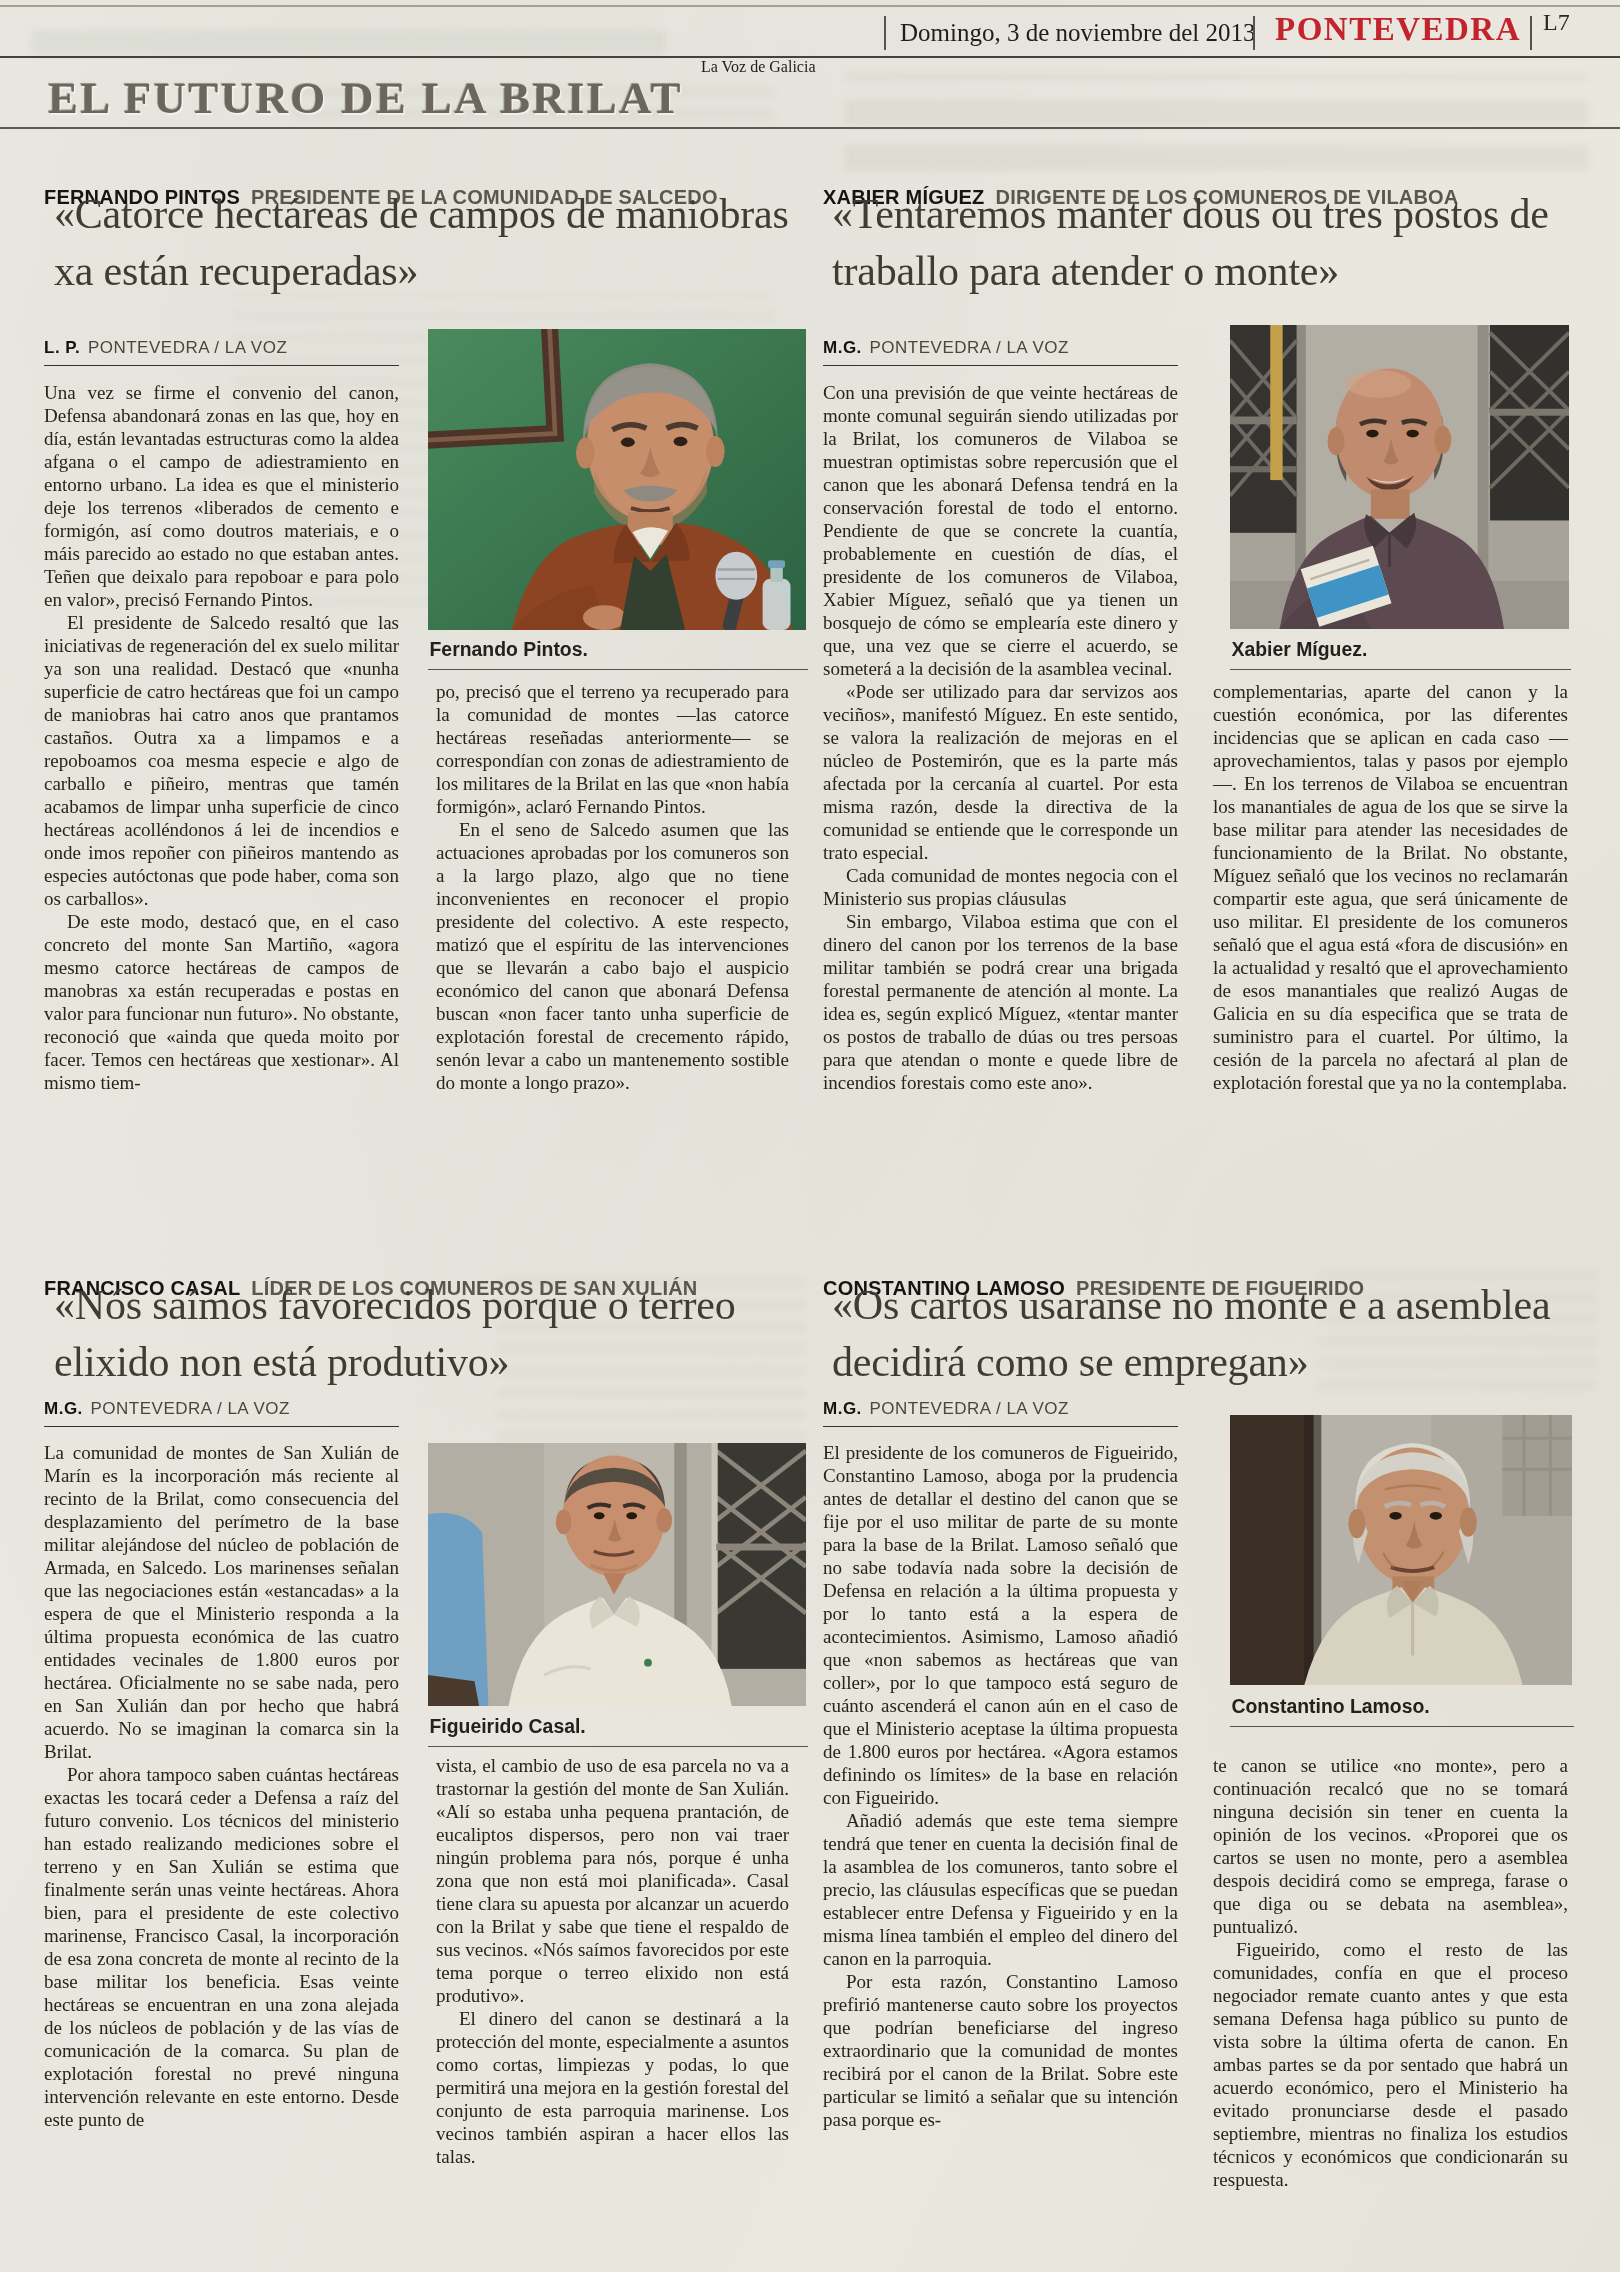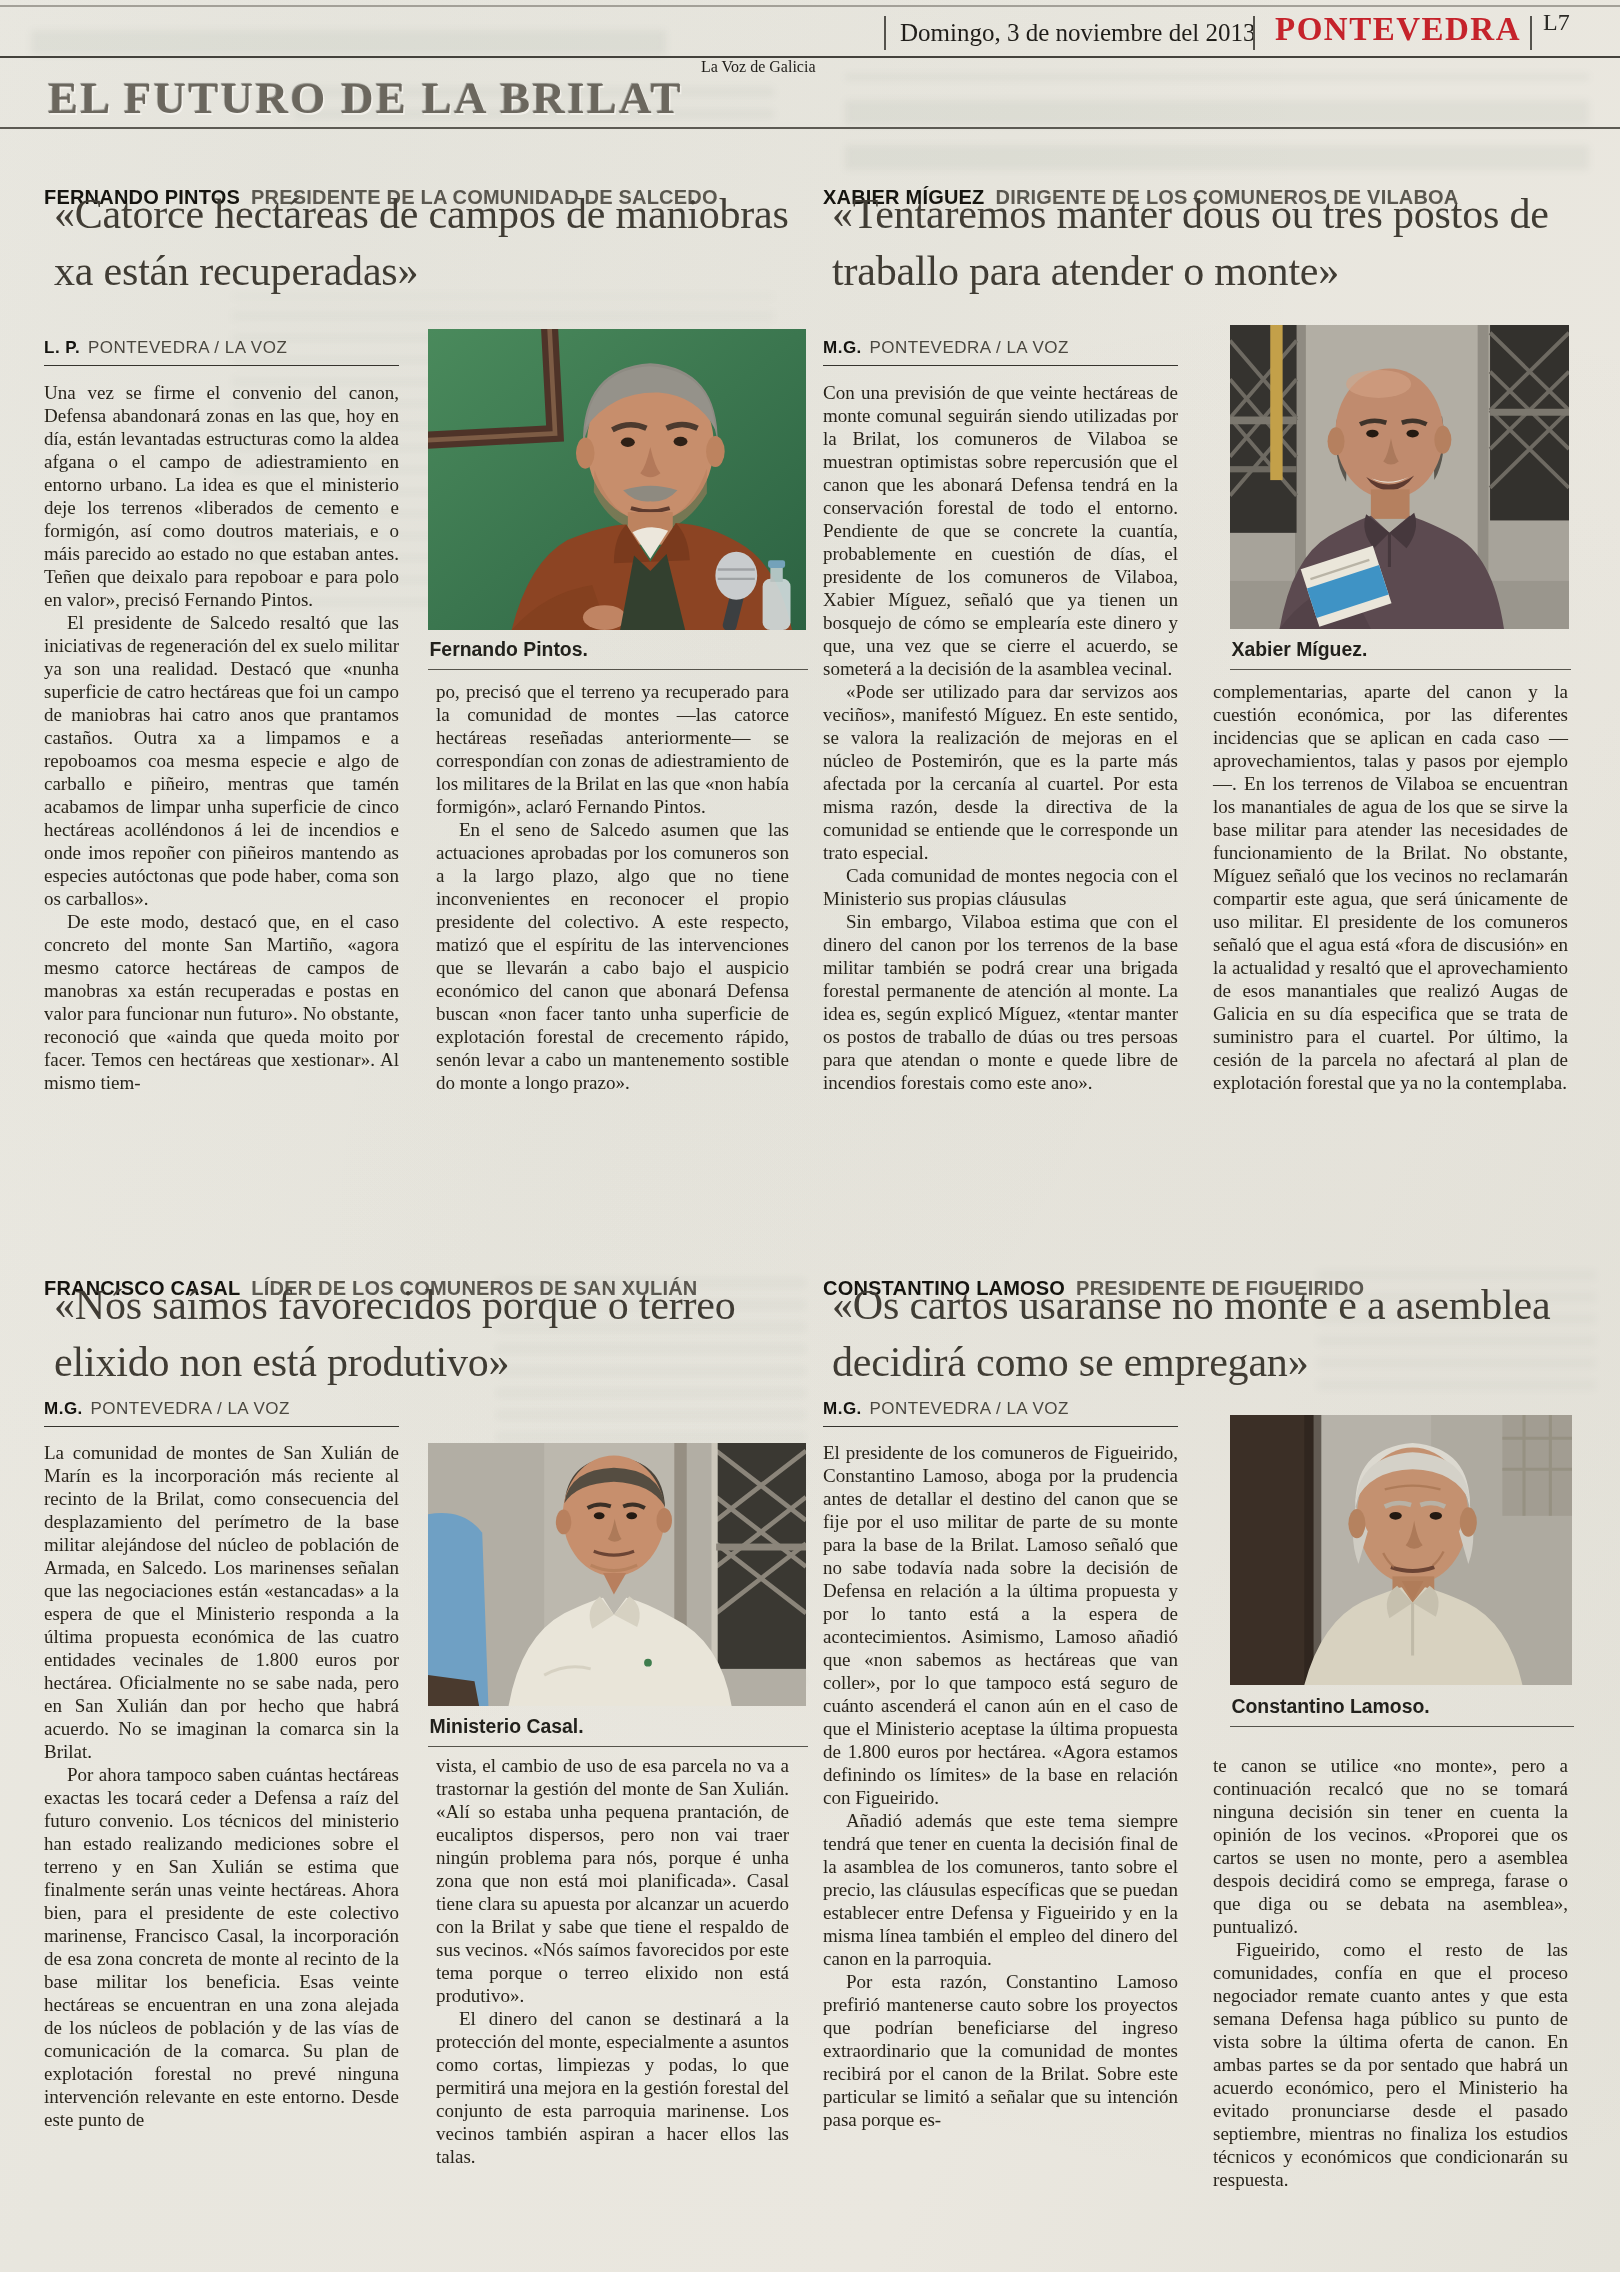--- a/index.html
+++ b/index.html
@@ -295,21 +295,21 @@
         <path d="M214,140 Q240,150 266,140" stroke="#6b4434" stroke-width="4" fill="none"></path>
         <path d="M210,158 Q240,172 270,158" stroke="#b07c59" stroke-width="4" fill="none" opacity="0.7"></path>
         <path d="M226,168 L240,196 L256,168 Z" fill="#b87f5e"></path>
         <path d="M104,340 Q120,250 176,220 Q214,202 226,200 L240,222 L256,200 Q282,206 316,226 Q378,256 392,340 Z" fill="#e9e5d9"></path>
         <path d="M222,198 L240,222 L212,240 Q202,214 222,198 Z" fill="#d6d1c2"></path>
         <path d="M260,198 L240,222 L270,238 Q280,212 260,198 Z" fill="#d6d1c2"></path>
         <circle cx="284" cy="284" r="5" fill="#3f7d4e"></circle>
         <path d="M150,300 q30,-16 60,-8" stroke="#d6d1c2" stroke-width="4" fill="none"></path>
       </svg>
     </div>
-    <div class="caption a3-caption">Ministerio Casal.</div>
+    <div class="caption a3-caption">Figueirido Casal.</div>
   </article>
 
   <article>
     <div class="kicker a4-kicker">
       <span class="k-name">CONSTANTINO LAMOSO</span><span class="k-role">PRESIDENTE DE FIGUEIRIDO</span>
     </div>
     <h2 class="headline a4-headline">«Os cartos usaranse no monte e a asemblea decidirá como se empregan»</h2>
     <div class="byline a4-byline">
       <span class="b-ini">M.G.</span><span>PONTEVEDRA / LA VOZ</span>
     </div>

